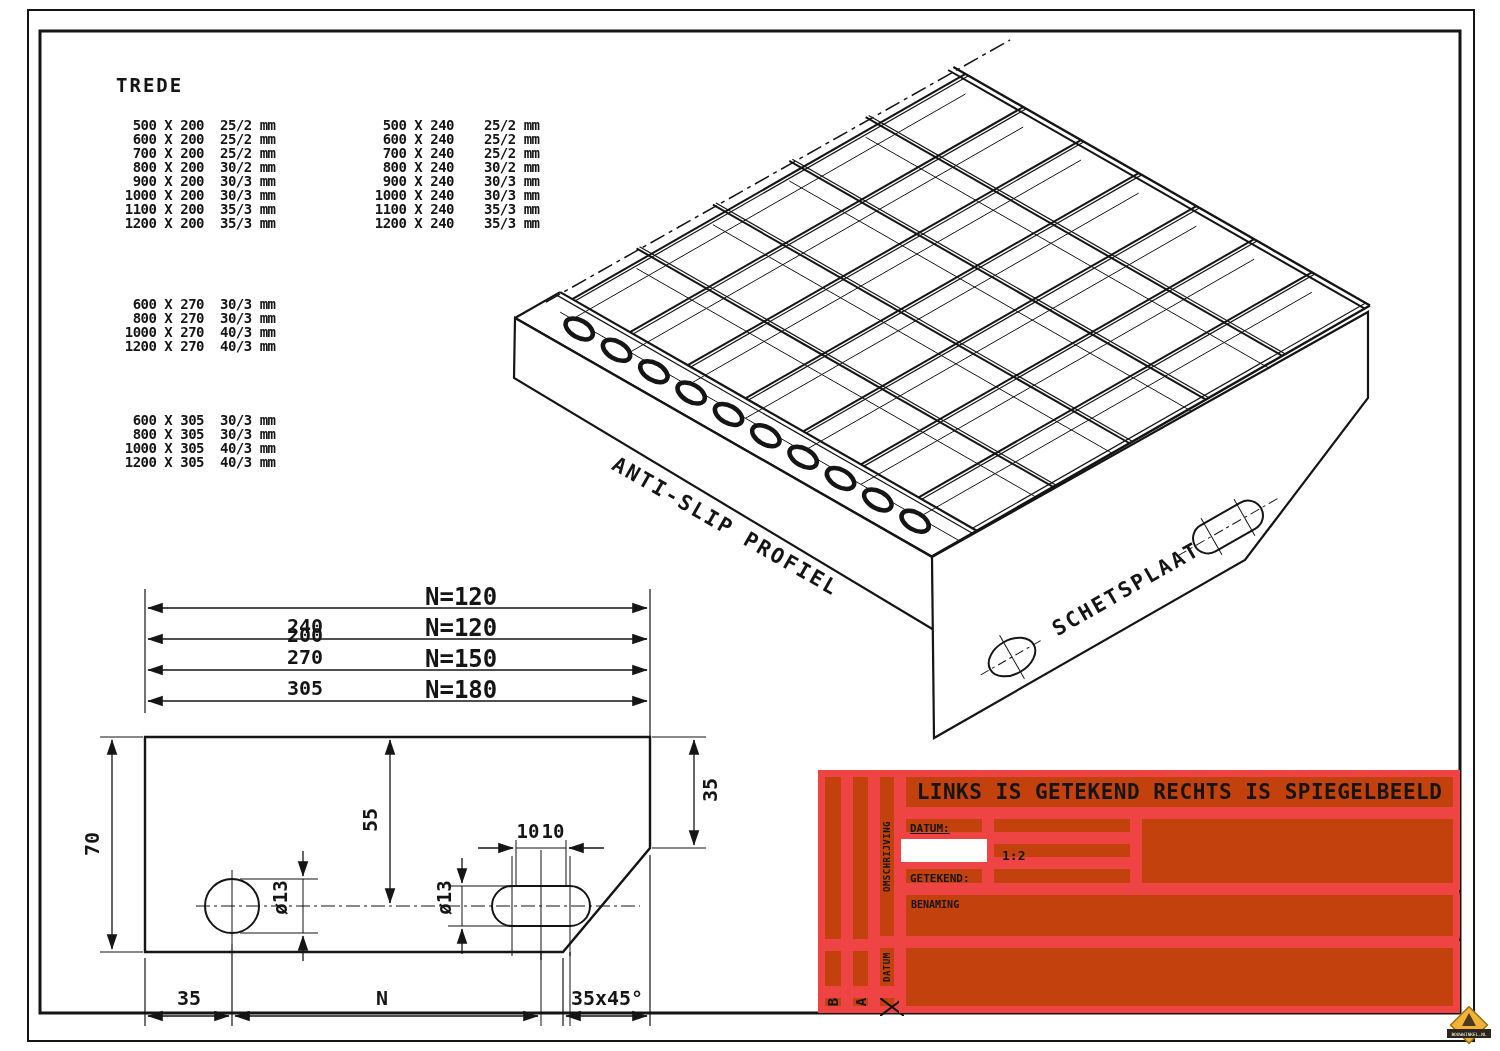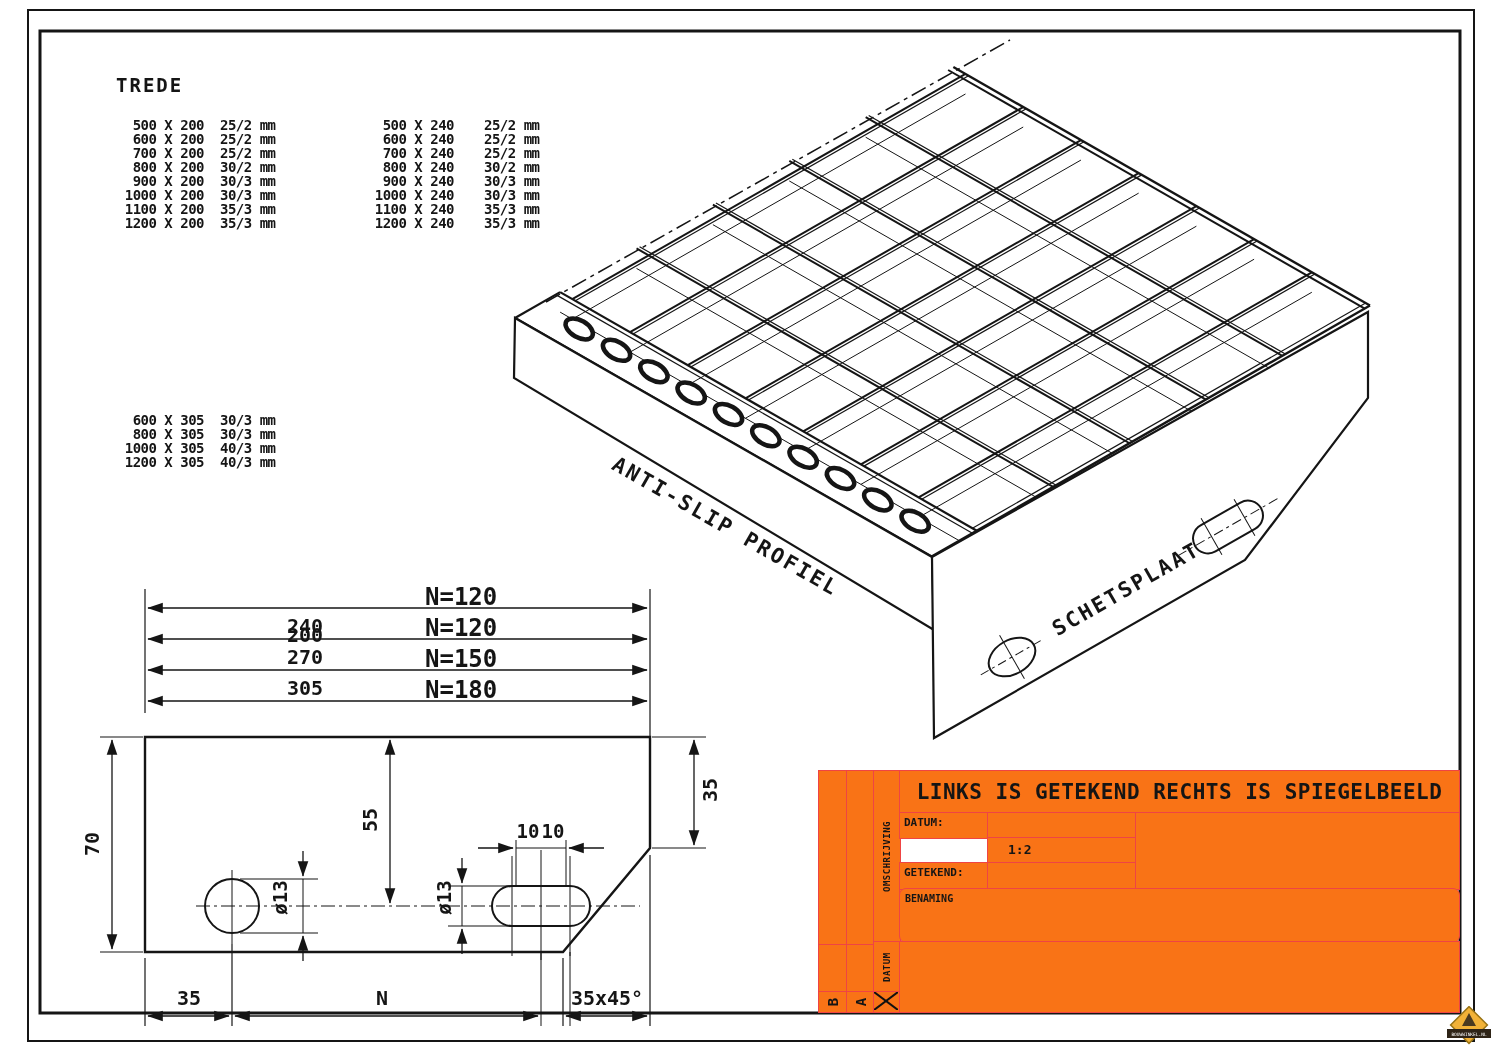--- a/index.html
+++ b/index.html
@@ -14,21 +14,21 @@
   .tsize{display:inline-block;width:86px;text-align:right;}
   .tspec{display:inline-block;margin-left:16px;}
   .g2 .tspec{margin-left:30px;}
   
   .wlen{width:140px;text-align:center;font-size:20px;}
   .wcount{width:140px;text-align:left;font-size:24px;}
   .dim{font-size:20px;text-align:center;}
   .dimS{font-size:19px;text-align:center;}
   .rot90{transform:rotate(-90deg);transform-origin:center center;}
   
-  .tbc{position:absolute;border:1px solid #ef4444;box-sizing:border-box;background:#f97316;}
+  .tbc{position:absolute;border:7px solid #ef4444;box-sizing:border-box;background:#c2410c;}
   .vtext{writing-mode:vertical-rl;transform:rotate(180deg);font-size:9px;font-weight:bold;
          width:100%;height:100%;display:flex;align-items:center;justify-content:center;letter-spacing:0.5px;}
   .cellcenter{display:flex;align-items:center;justify-content:center;width:100%;height:100%;}
   .iso-label{font-size:21px;font-weight:bold;letter-spacing:2.5px;white-space:nowrap;}
 </style>
 </head>
 <body>
 
 <div id="sheet">
 
@@ -188,20 +188,26 @@
   <div id="tbl-g2" class="abs mono g2" style="left:368px;top:118px;">
       <div class="trow"><span class="tsize">500 X 240</span><span class="tspec">25/2 mm</span></div>
       <div class="trow"><span class="tsize">600 X 240</span><span class="tspec">25/2 mm</span></div>
       <div class="trow"><span class="tsize">700 X 240</span><span class="tspec">25/2 mm</span></div>
       <div class="trow"><span class="tsize">800 X 240</span><span class="tspec">30/2 mm</span></div>
       <div class="trow"><span class="tsize">900 X 240</span><span class="tspec">30/3 mm</span></div>
       <div class="trow"><span class="tsize">1000 X 240</span><span class="tspec">30/3 mm</span></div>
       <div class="trow"><span class="tsize">1100 X 240</span><span class="tspec">35/3 mm</span></div>
       <div class="trow"><span class="tsize">1200 X 240</span><span class="tspec">35/3 mm</span></div>
     </div>
+  <div id="tbl-g3" class="abs mono g1" style="left:118px;top:297px;">
+      <div class="trow"><span class="tsize">600 X 270</span><span class="tspec">30/3 mm</span></div>
+      <div class="trow"><span class="tsize">800 X 270</span><span class="tspec">30/3 mm</span></div>
+      <div class="trow"><span class="tsize">1000 X 270</span><span class="tspec">40/3 mm</span></div>
+      <div class="trow"><span class="tsize">1200 X 270</span><span class="tspec">40/3 mm</span></div>
+    </div>
   <div id="tbl-g4" class="abs mono g1" style="left:118px;top:413px;">
       <div class="trow"><span class="tsize">600 X 305</span><span class="tspec">30/3 mm</span></div>
       <div class="trow"><span class="tsize">800 X 305</span><span class="tspec">30/3 mm</span></div>
       <div class="trow"><span class="tsize">1000 X 305</span><span class="tspec">40/3 mm</span></div>
       <div class="trow"><span class="tsize">1200 X 305</span><span class="tspec">40/3 mm</span></div>
     </div>
 
   <div id="wdims">
       <div class="abs mono lbl wlen" style="left: 235px; top: 585px; margin-top: 40px;">200</div>
       <div class="abs mono lbl wcount" style="left: 425px; top: 585px;">N=120</div>
@@ -248,31 +254,31 @@
     <div class="tbc" style="left:873px;top:991px;width:28px;height:22px;">
       <svg width="24" height="18" style="position:static;">
         <line x1="0" y1="0" x2="24" y2="18" stroke="#111" stroke-width="2"></line>
         <line x1="24" y1="0" x2="0" y2="18" stroke="#111" stroke-width="2"></line>
       </svg>
     </div>
 
     <div class="tbc" style="left:899px;top:770px;width:561px;height:44px;">
       <div class="cellcenter mono" style="font-size:21px;letter-spacing:0.5px;">LINKS IS GETEKEND  RECHTS IS SPIEGELBEELD</div>
     </div>
-    <div class="tbc" style="left:899px;top:812px;width:90px;height:27px;">
+    <div class="tbc" style="left:899px;top:812px;width:90px;height:27px;text-decoration:underline;">
       <div class="mono" style="font-size:11px;padding:3px 0 0 4px;">DATUM:</div>
     </div>
     <div class="tbc" style="left:987px;top:812px;width:150px;height:27px;">
       <div class="mono" style="font-size:13px;padding:4px 0 0 8px;"></div>
     </div>
     <div class="tbc" style="left:899px;top:880px;width:90px;height:17px;">
       <div class="mono" style="font-size:11px;padding:3px 0 0 4px;">SCHAAL:</div>
     </div>
     <div class="tbc" style="left:987px;top:837px;width:150px;height:27px;">
-      <div class="mono" style="font-size:13px;padding:4px 0 0 20px;">1:2</div>
+      <div class="mono" style="font-size:13px;padding:4px 0 0 8px;">1:2</div>
     </div>
     <div class="tbc" style="left:899px;top:862px;width:90px;height:28px;">
       <div class="mono" style="font-size:11px;padding:3px 0 0 4px;">GETEKEND:</div>
     </div>
     <div class="tbc" style="left:987px;top:862px;width:150px;height:28px;">
       <div class="mono" style="font-size:13px;padding:4px 0 0 8px;"></div>
     </div>
     <div class="tbc" style="left:1135px;top:812px;width:325px;height:78px;"></div>
     <div class="tbc" style="left:899px;top:888px;width:561px;height:55px;border-radius:7px;">
       <div class="mono" style="font-size:10px;position:absolute;left:5px;top:4px;">BENAMING</div>

